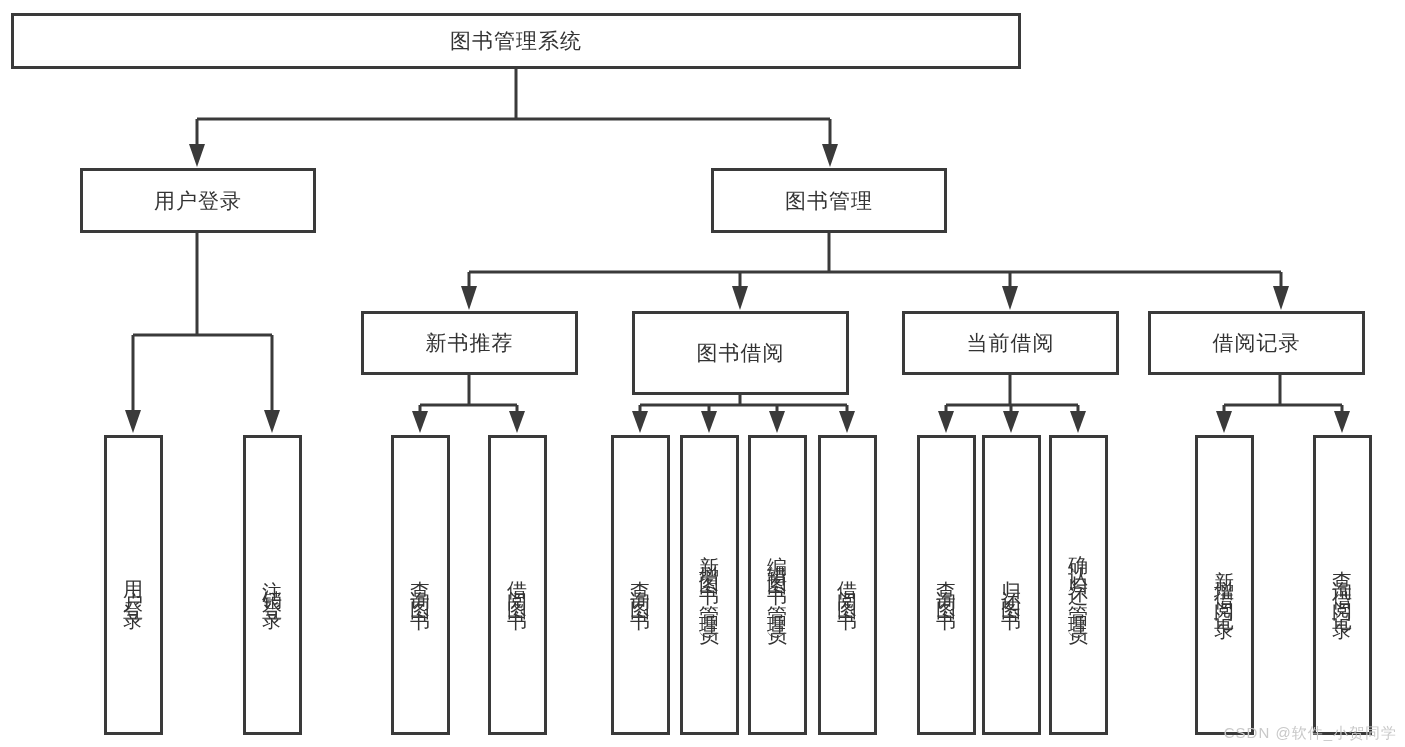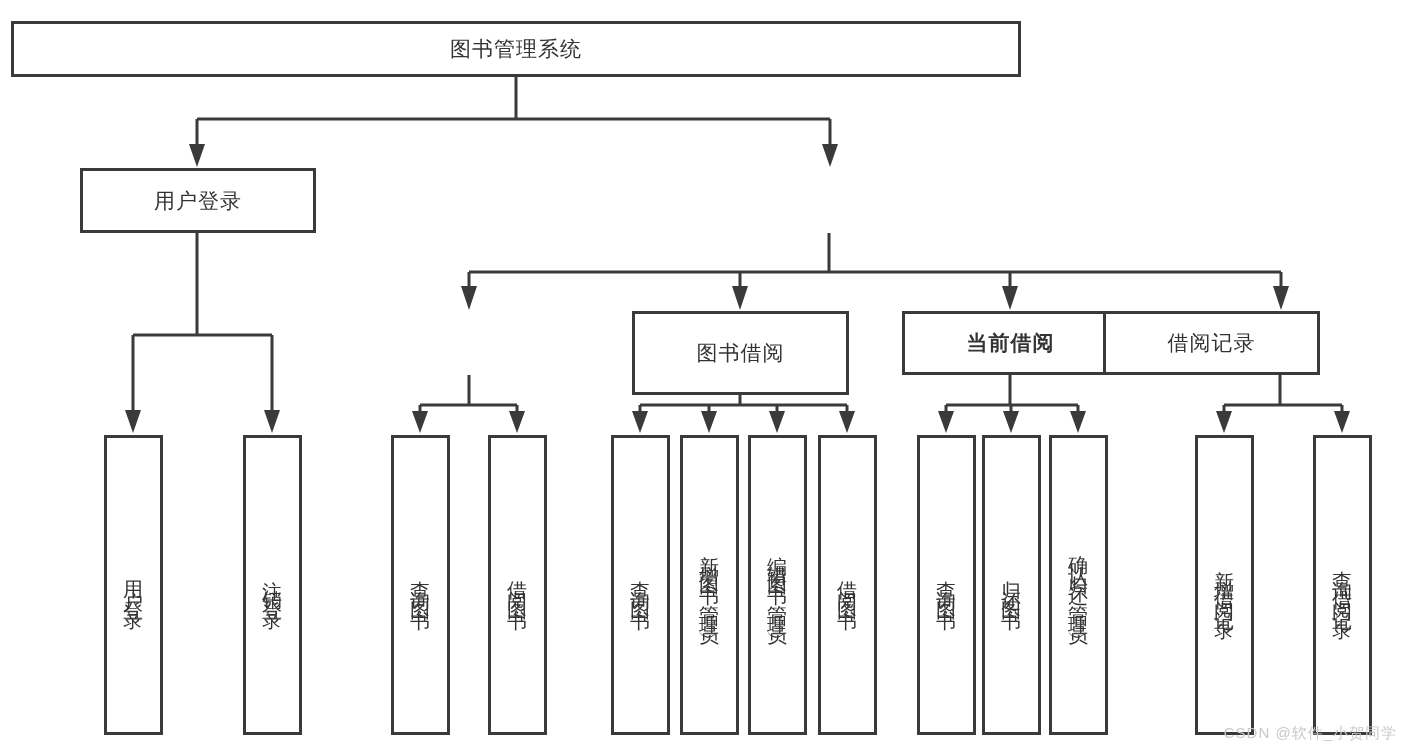--- a/index.html
+++ b/index.html
@@ -47,27 +47,27 @@
   .vnode .vlbl {
     writing-mode: vertical-rl;
     text-orientation: mixed;
     font-size: 20px;
     letter-spacing: 10px;
     line-height: 1;
     color: #333333;
     white-space: nowrap;
   }
   
-  .n-root   { left: 11px;   top: 13px;  width: 1010px; height: 56px; margin-top: 8px; }
+  .n-root   { left: 11px;   top: 13px;  width: 1010px; height: 56px; }
   .n-login  { left: 80px;   top: 168px; width: 236px;  height: 65px; }
   .n-mgmt   { left: 711px;  top: 168px; width: 236px;  height: 65px; }
   .n-l3-0   { left: 361px;  top: 311px; width: 217px;  height: 64px; }
   .n-l3-1   { left: 632px;  top: 311px; width: 217px;  height: 84px; }
-  .n-l3-2   { left: 902px;  top: 311px; width: 217px;  height: 64px; font-weight: bold; }
-  .n-l3-3   { left: 1103px; top: 311px; width: 217px;  height: 64px; }
+  .n-l3-2   { left: 902px;  top: 311px; width: 217px;  height: 64px; }
+  .n-l3-3   { left: 1148px; top: 311px; width: 217px;  height: 64px; }
   
   .v-login-0 { left: 104px; }
   .v-login-1 { left: 243px; }
   .v-rec-0   { left: 391px; }
   .v-rec-1   { left: 488px; }
   .v-bor-0   { left: 611px; }
   .v-bor-1   { left: 680px; }
   .v-bor-2   { left: 748px; }
   .v-bor-3   { left: 818px; }
   .v-cur-0   { left: 917px; }
@@ -137,21 +137,27 @@
     </g>
   </svg>
 
   <div class="node n-root">
     <span class="lbl">图书管理系统</span>
   </div>
 
   <div class="node n-login">
     <span class="lbl">用户登录</span>
   </div>
-
+  <div class="node n-mgmt">
+    <span class="lbl">图书管理</span>
+  </div>
+
+  <div class="node n-l3-0">
+    <span class="lbl">新书推荐</span>
+  </div>
   <div class="node n-l3-1">
     <span class="lbl">图书借阅</span>
   </div>
   <div class="node n-l3-2">
     <span class="lbl">当前借阅</span>
   </div>
   <div class="node n-l3-3">
     <span class="lbl">借阅记录</span>
   </div>
 

